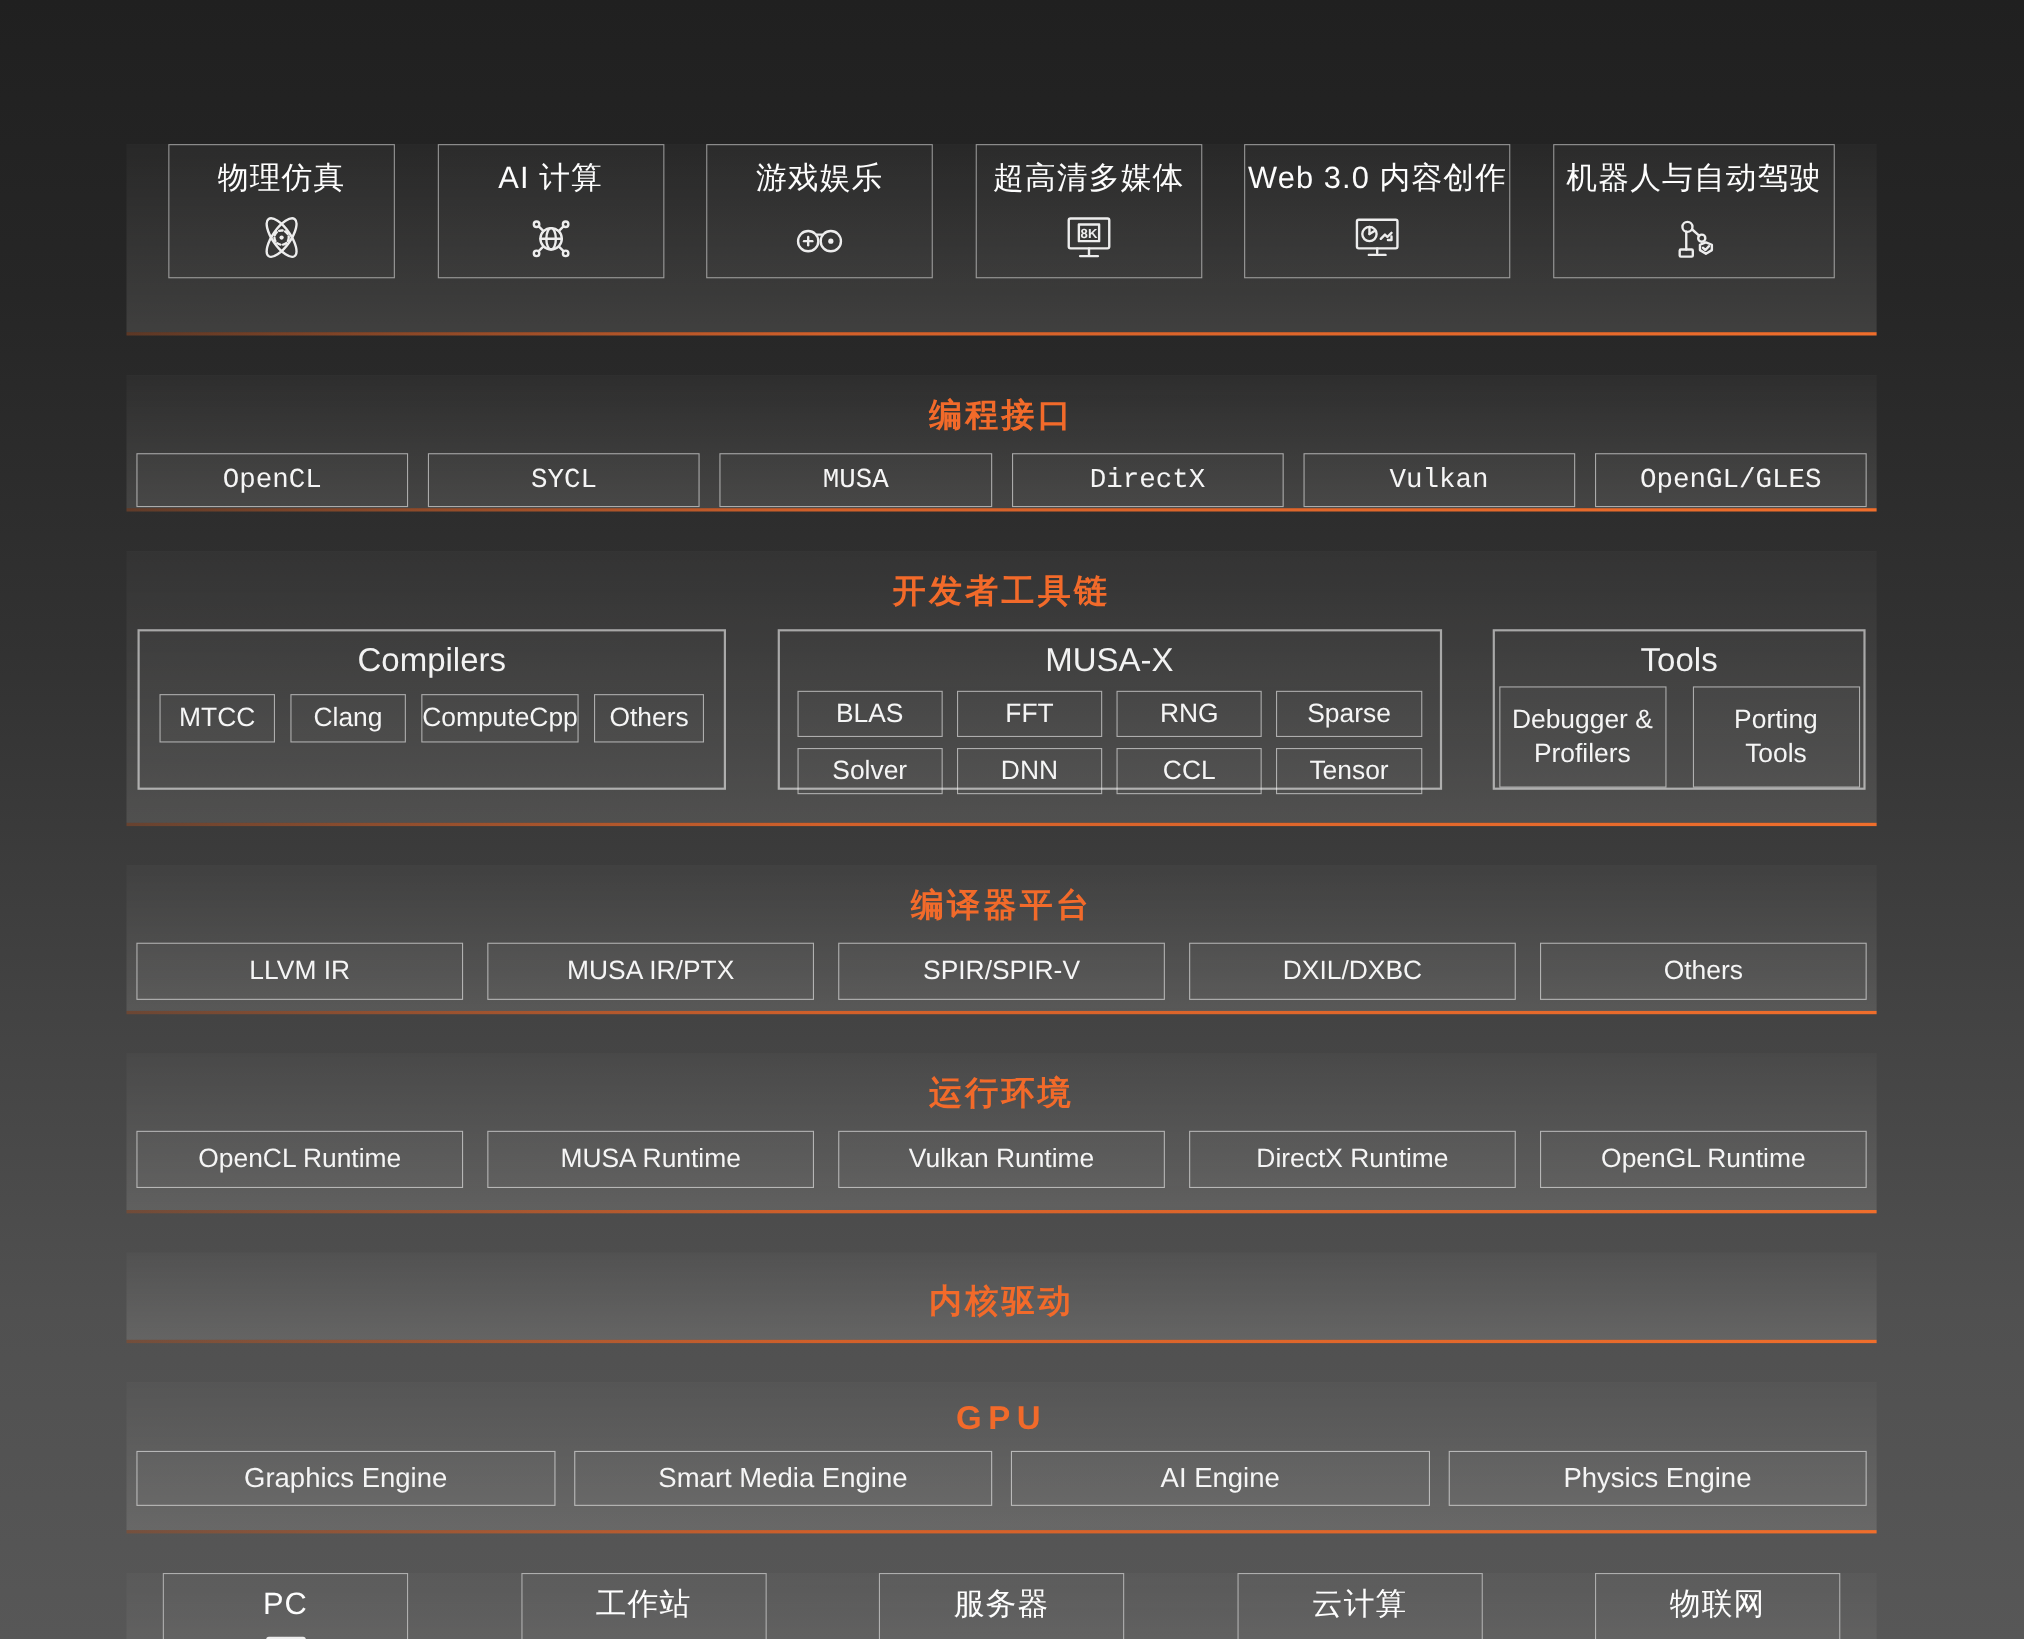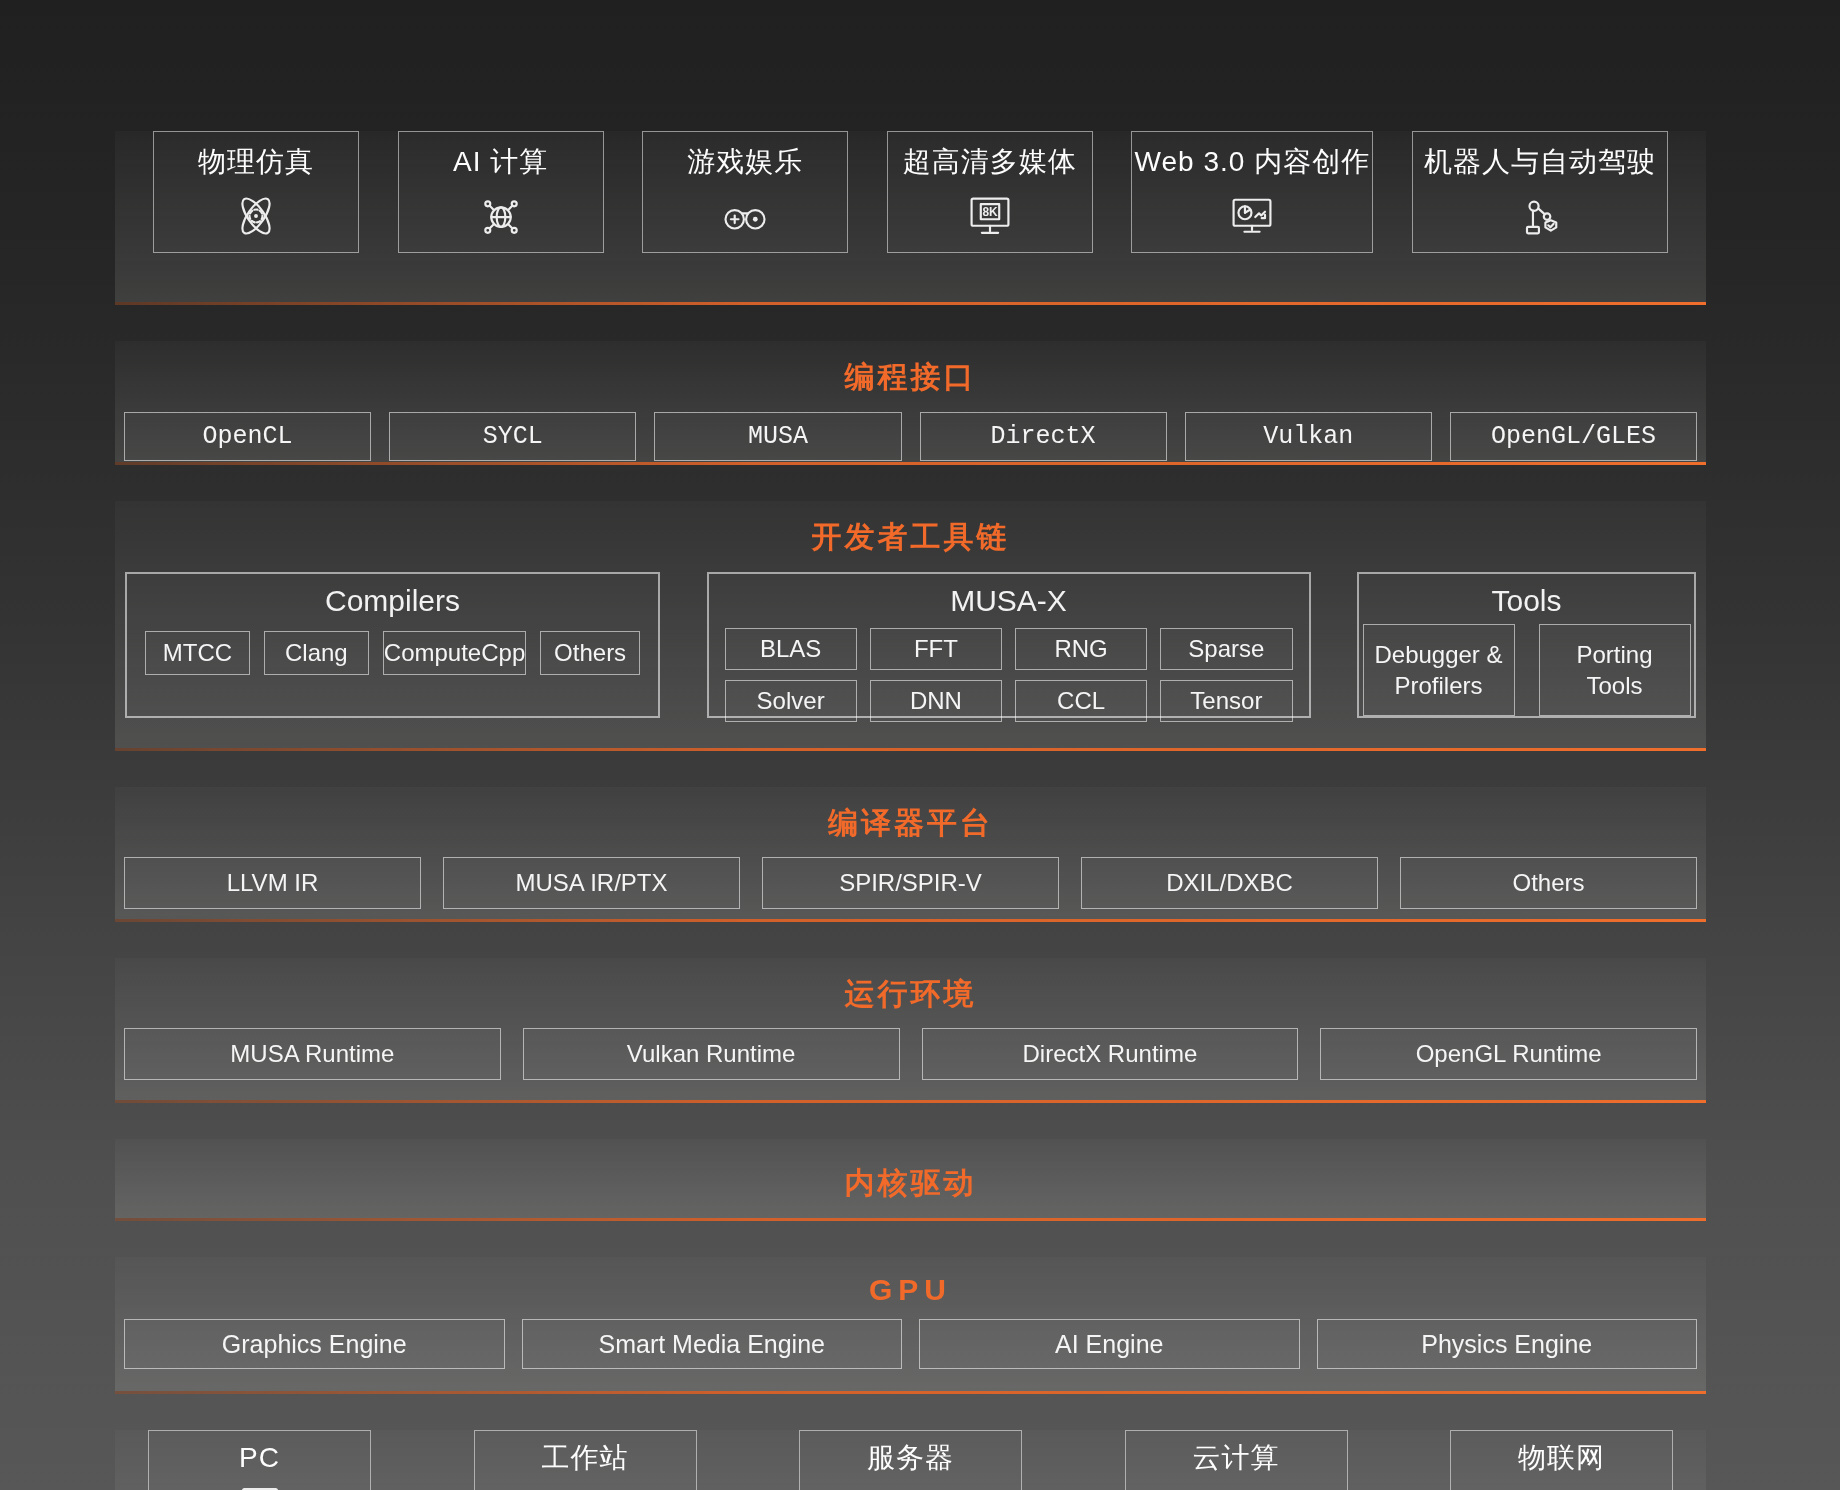--- a/index.html
+++ b/index.html
@@ -227,20 +227,21 @@
       <div class="chip">MUSA IR/PTX</div>
       <div class="chip">SPIR/SPIR-V</div>
       <div class="chip">DXIL/DXBC</div>
       <div class="chip">Others</div>
     </div>
   </section>
 
   <section class="sec sec-rt">
     <h2 class="sec-title">运行环境</h2>
     <div class="chip-row-5">
+      <div class="chip">OpenCL Runtime</div>
       <div class="chip">MUSA Runtime</div>
       <div class="chip">Vulkan Runtime</div>
       <div class="chip">DirectX Runtime</div>
       <div class="chip">OpenGL Runtime</div>
     </div>
   </section>
 
   <section class="sec sec-kd">
     <h2 class="sec-title">内核驱动</h2>
   </section>

